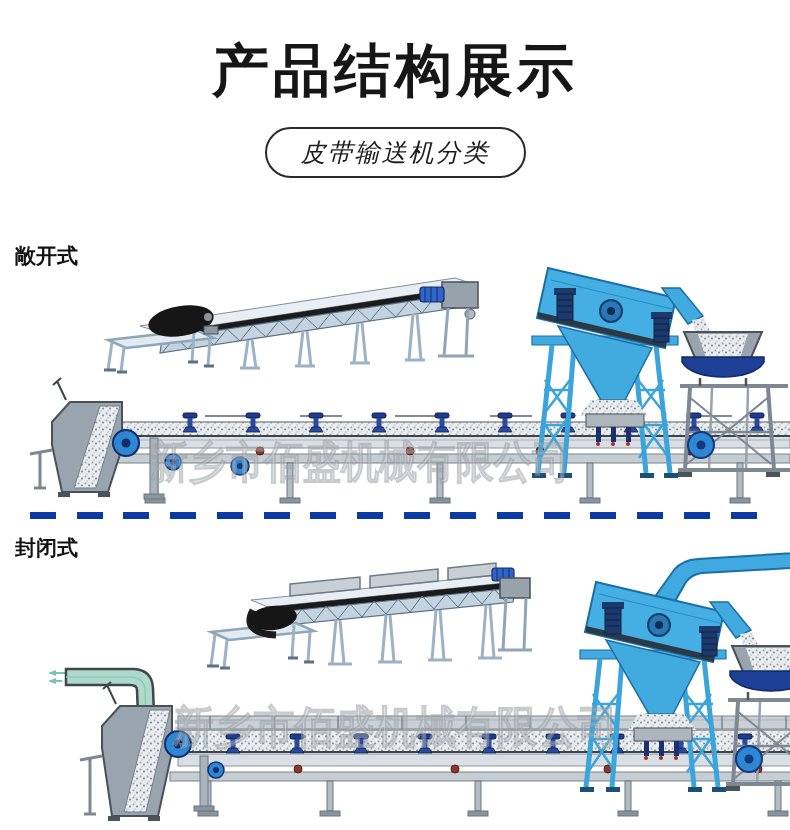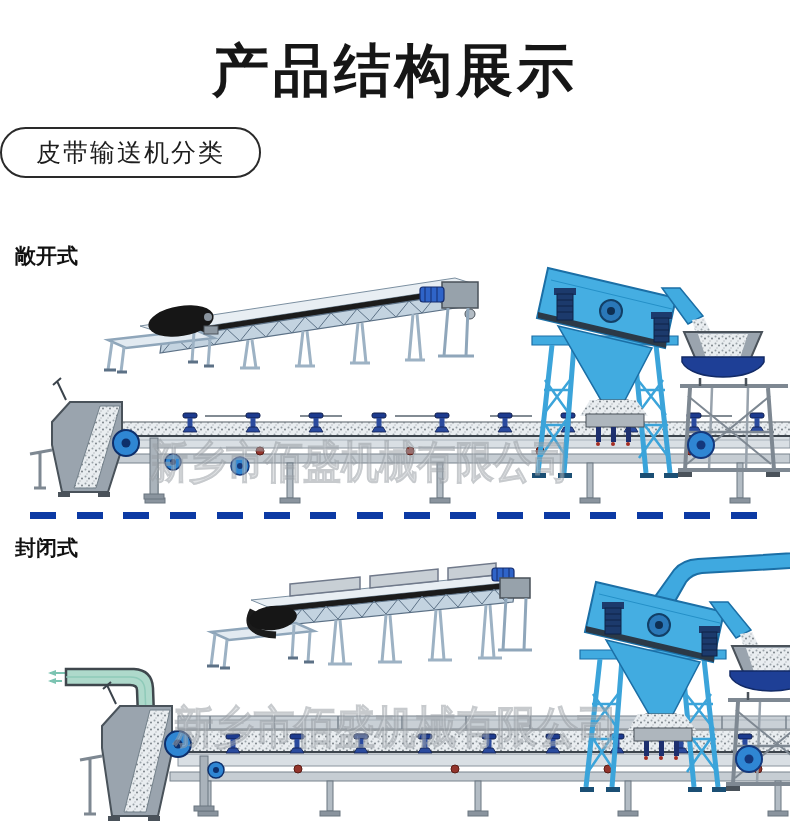--- a/index.html
+++ b/index.html
@@ -1,20 +1,20 @@
 <!DOCTYPE html>
 <html style="--divider_blue: #0c3aa4; --machine_blue: #41abe0; --pulley_blue: #2f86d3; --steel_gray: #9aa4ae; --duct_teal: #aed9cb; --belt_black: #1b1b1b;"><head>
 <meta charset="utf-8">
 <style>
   html,body{margin:0;padding:0;background:#fff;}
   .page{position:relative;width:790px;height:830px;background:#fff;overflow:hidden;
         font-family:"Liberation Sans",sans-serif;}
   .title{margin:0;padding-top:42px;text-align:center;font-size:57px;font-weight:800;
          color:#161616;letter-spacing:4px;line-height:1;}
-  .badge-wrap{text-align:left;margin-top:28px;}
+  .badge-wrap{text-align:center;margin-top:28px;font-style:italic;}
   .badge{display:inline-block;border:2px solid #2a2a2a;border-radius:60px;
          padding:7px 34px;font-size:25px;color:#1c1c1c;letter-spacing:2px;}
   .sec{position:absolute;left:0;width:790px;}
   .sec1{top:230px;height:275px;}
   .sec2{top:530px;height:300px;padding-left:48px;}
   .sec-label{position:absolute;left:15px;font-size:21px;font-weight:bold;color:#111;z-index:2;}
   .sec1 .sec-label{top:12px;text-align:right;}
   .sec2 .sec-label{top:4px;}
   .divider{position:absolute;top:512px;left:30px;width:730px;height:7px;
            background:repeating-linear-gradient(90deg,var(--divider_blue,#0c3aa4) 0 26px,transparent 26px 46.7px);}

